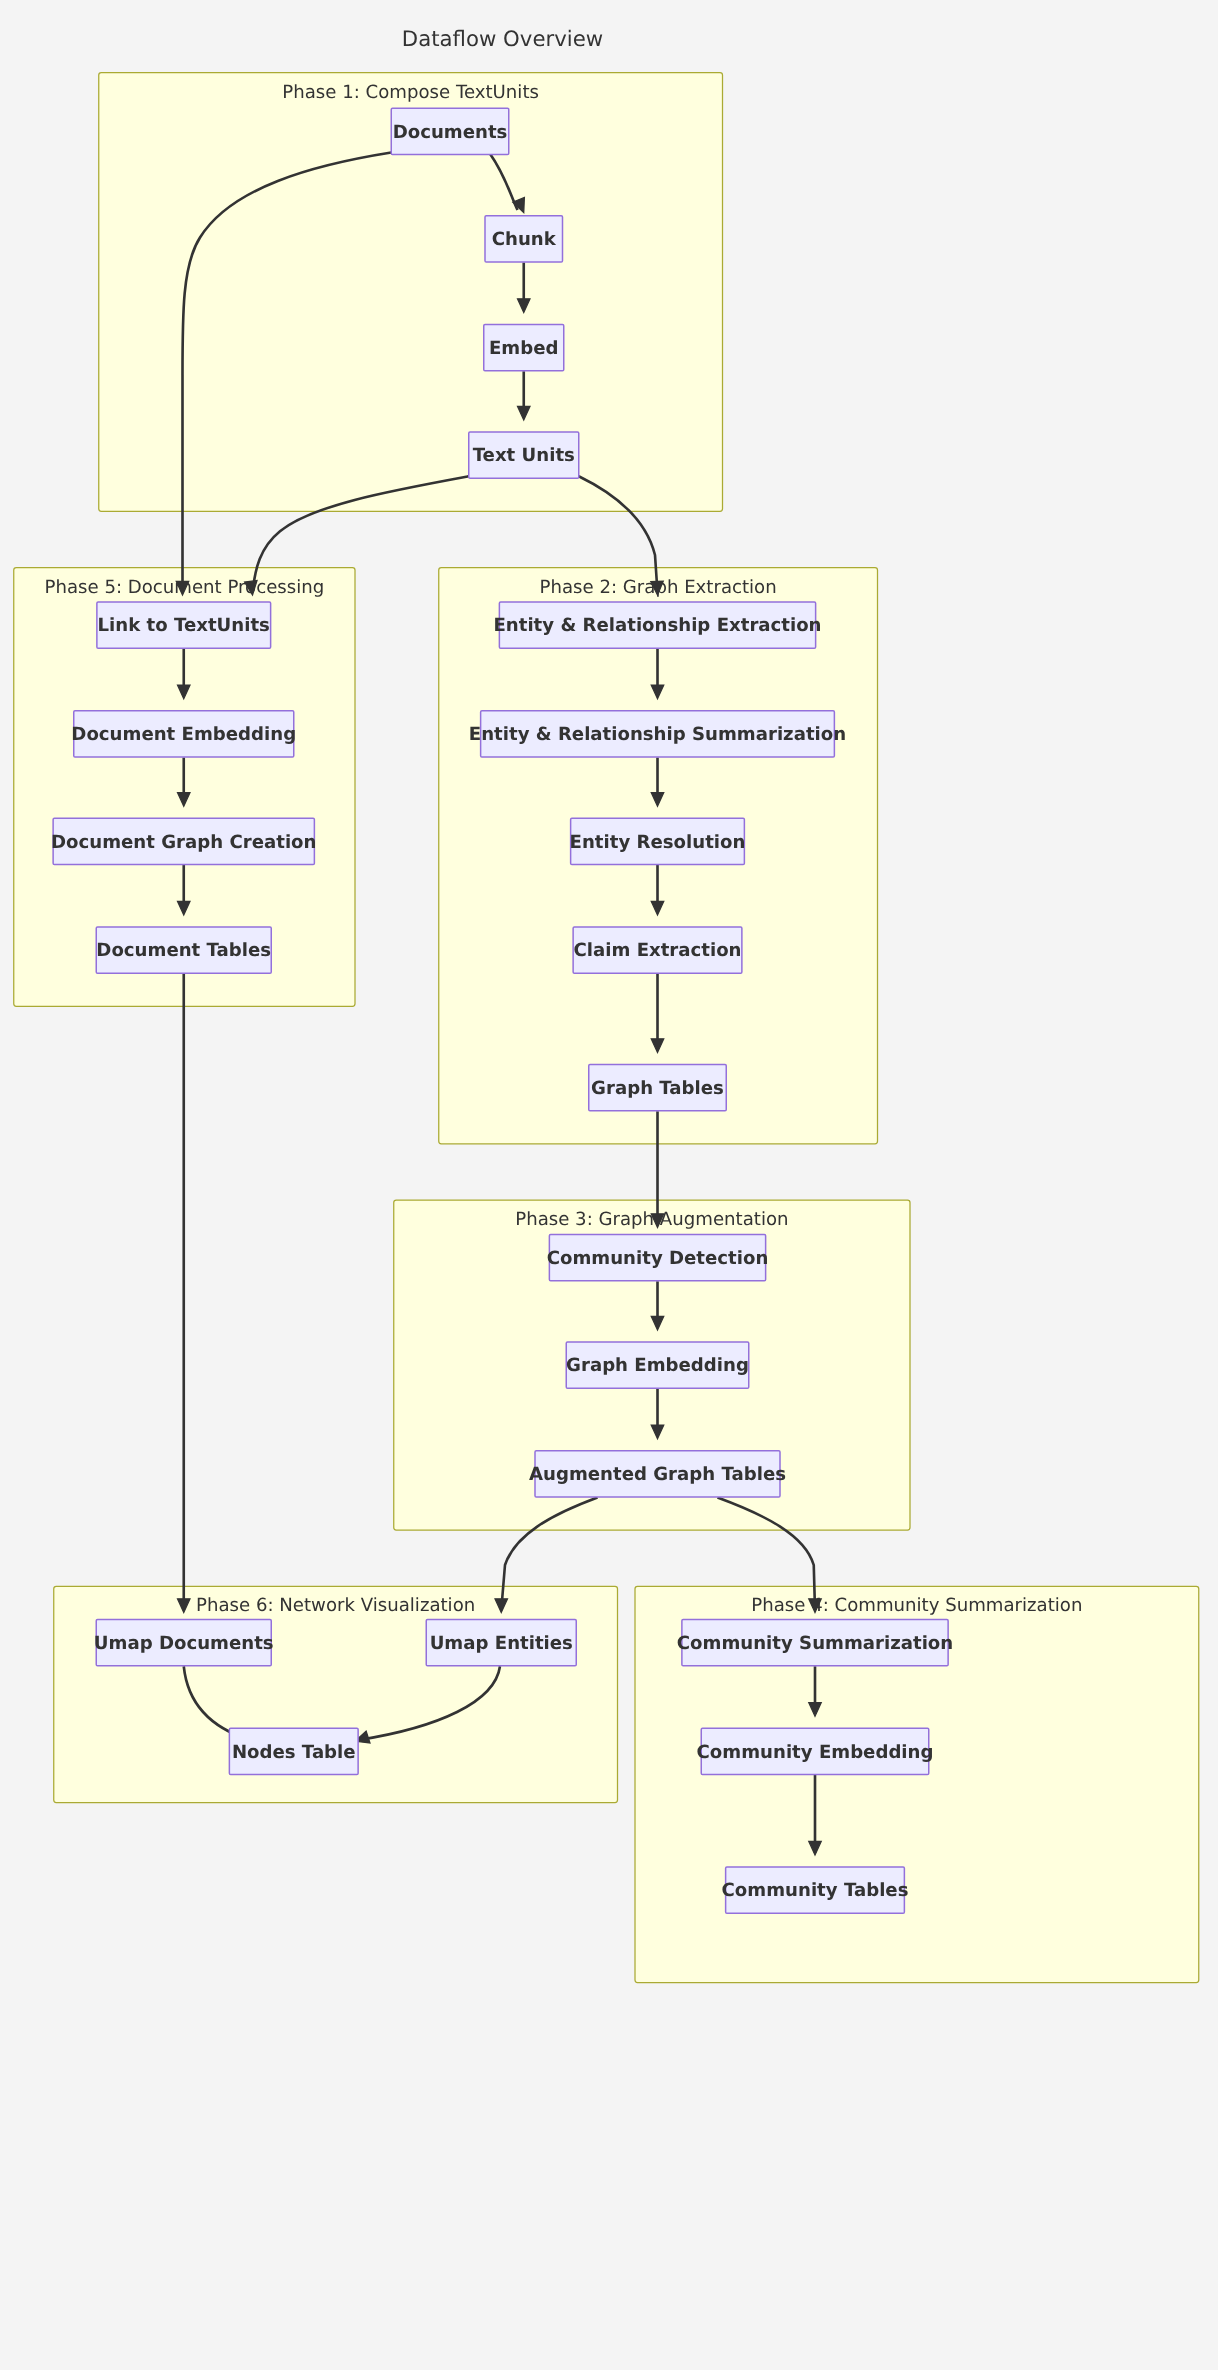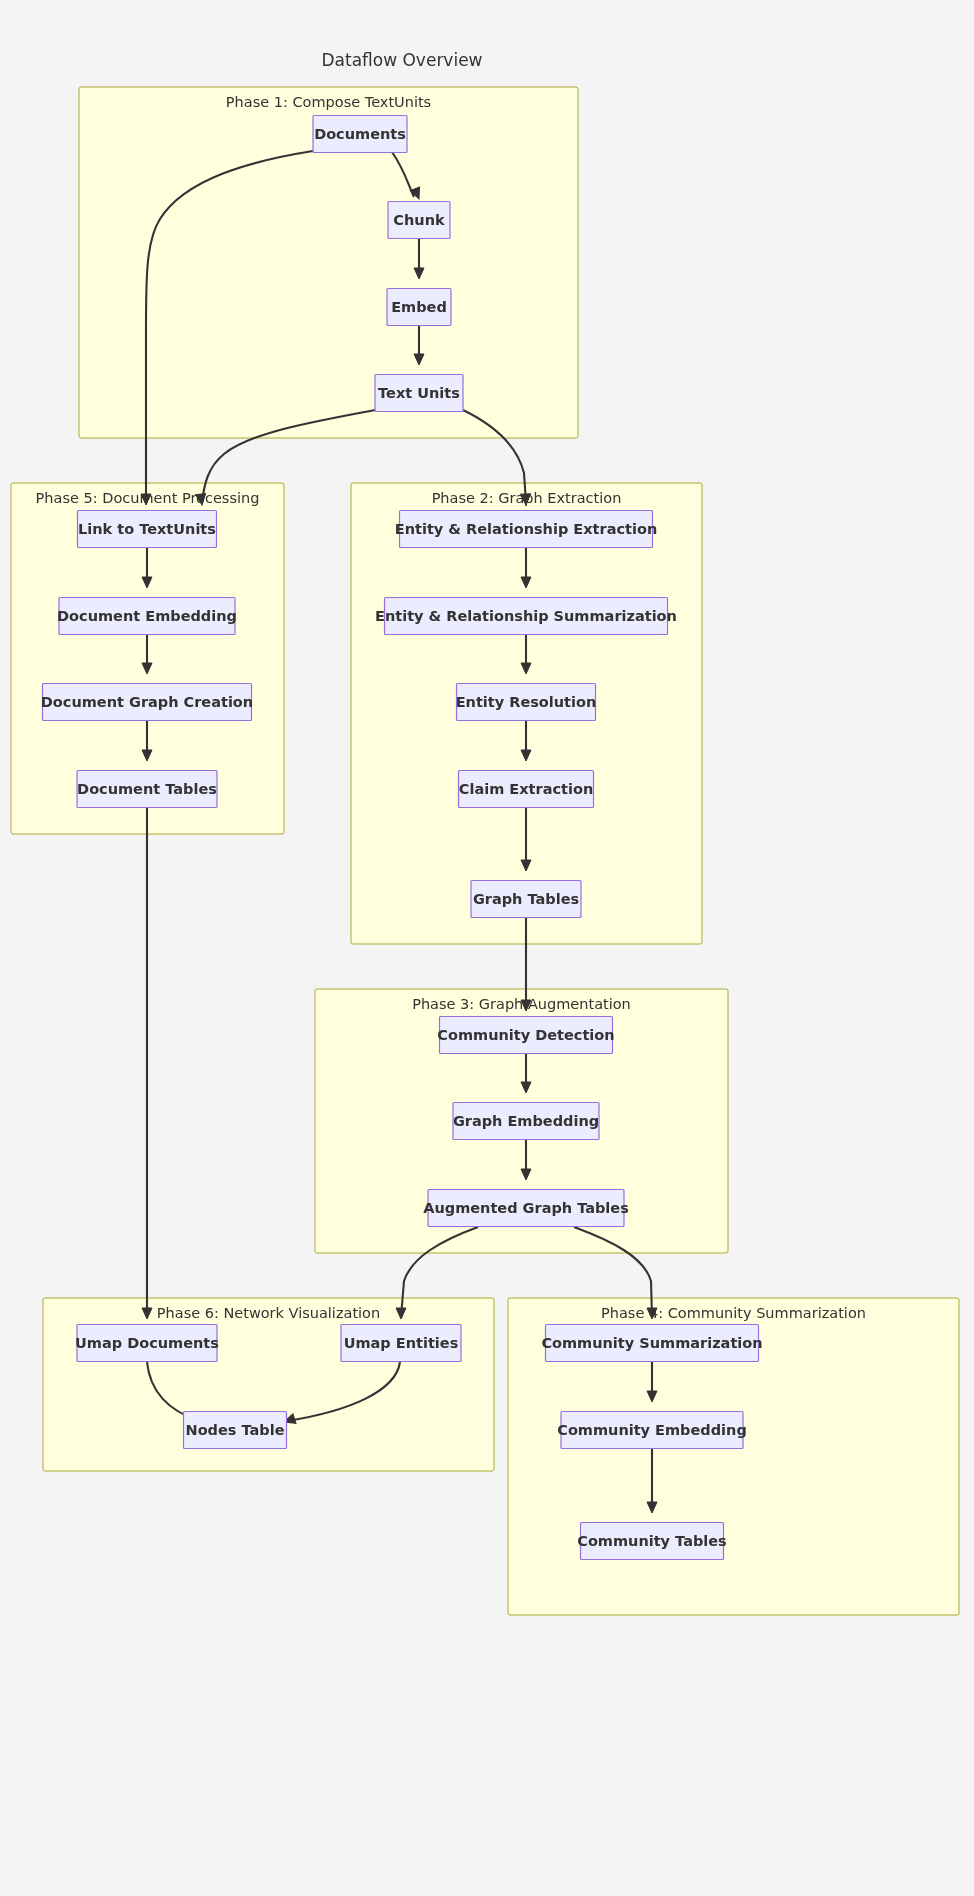--- a/index.html
+++ b/index.html
@@ -11,21 +11,20 @@
     width: 974px;
     height: 1896px;
     font-family: "DejaVu Sans", sans-serif;
     overflow: hidden;
   }
   #diagram-root {
     position: relative;
     width: 974px;
     height: 1556px;
     background: #f4f4f4;
-    margin-top: 29px;
   }
   svg#flow-svg {
     position: absolute;
     top: 0;
     left: 0;
     width: 974px;
     height: 1896px;
     display: block;
   }
   .diagram-title {

